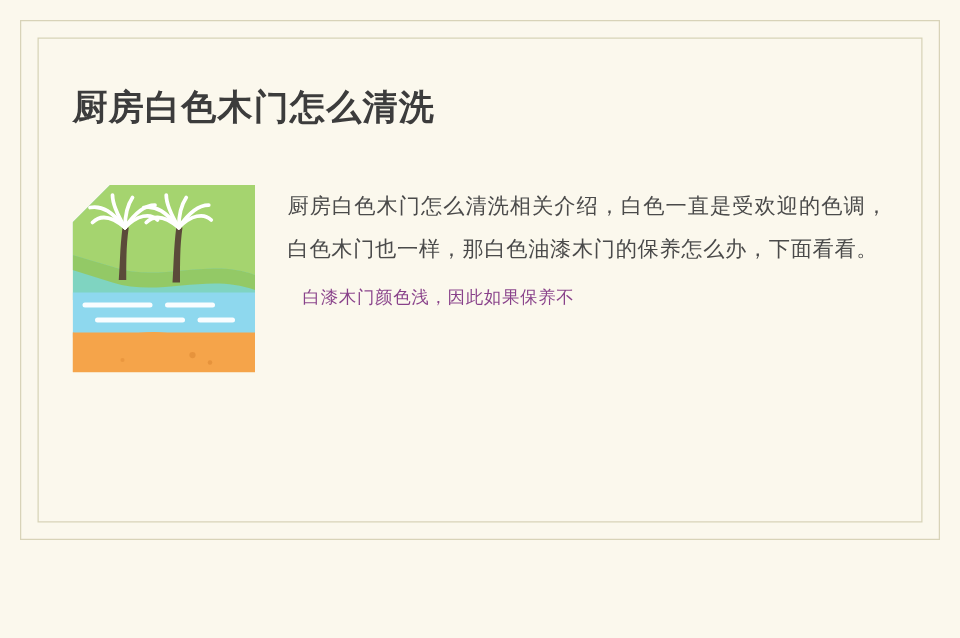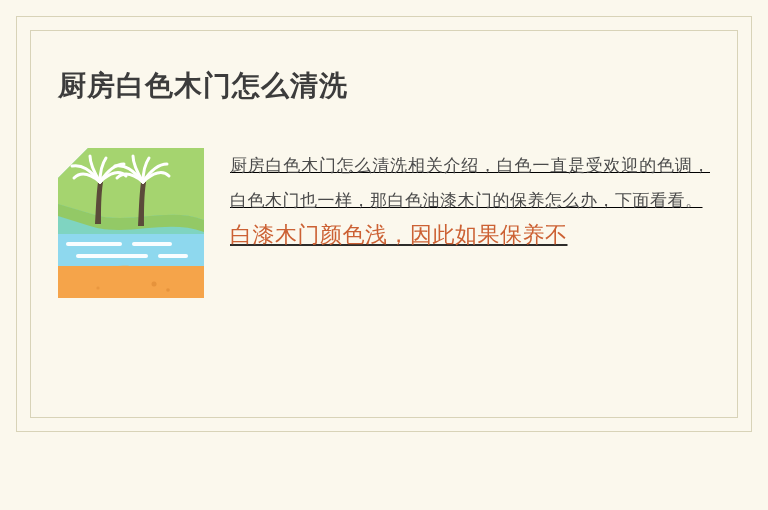--- a/index.html
+++ b/index.html
@@ -53,21 +53,20 @@
     color: #3c3c3c;
     letter-spacing: 1px;
     margin: 10px 0 0 0;
     line-height: 1.3;
   }
   .body-area {
     position: relative;
     margin-top: 44px;
     display: flex;
     align-items: flex-start;
-    text-decoration: underline;
   }
   .thumb {
     width: 146px;
     height: 150px;
     flex: 0 0 146px;
     position: relative;
     overflow: hidden;
   }
   .thumb svg {
     display: block;
@@ -81,25 +80,25 @@
     font-family: "DejaVu Sans", sans-serif;
     font-size: 17px;
     color: #4a4a4a;
     line-height: 2.05;
     letter-spacing: 0.5px;
     margin: 0;
     text-align: justify;
   }
   .para-2 {
     font-family: "DejaVu Sans", sans-serif;
-    font-size: 22px;
-    color: #c2410c;
+    font-size: 14px;
+    color: #701a75;
     line-height: 2.05;
     letter-spacing: 0.5px;
-    margin: 0;
+    margin: 12px;
     position: relative;
     top: -6px;
     opacity: 0.82;
   }
 </style>
 </head>
 <body>
 
 <div class="page">
   <div class="frame-outer"></div>

